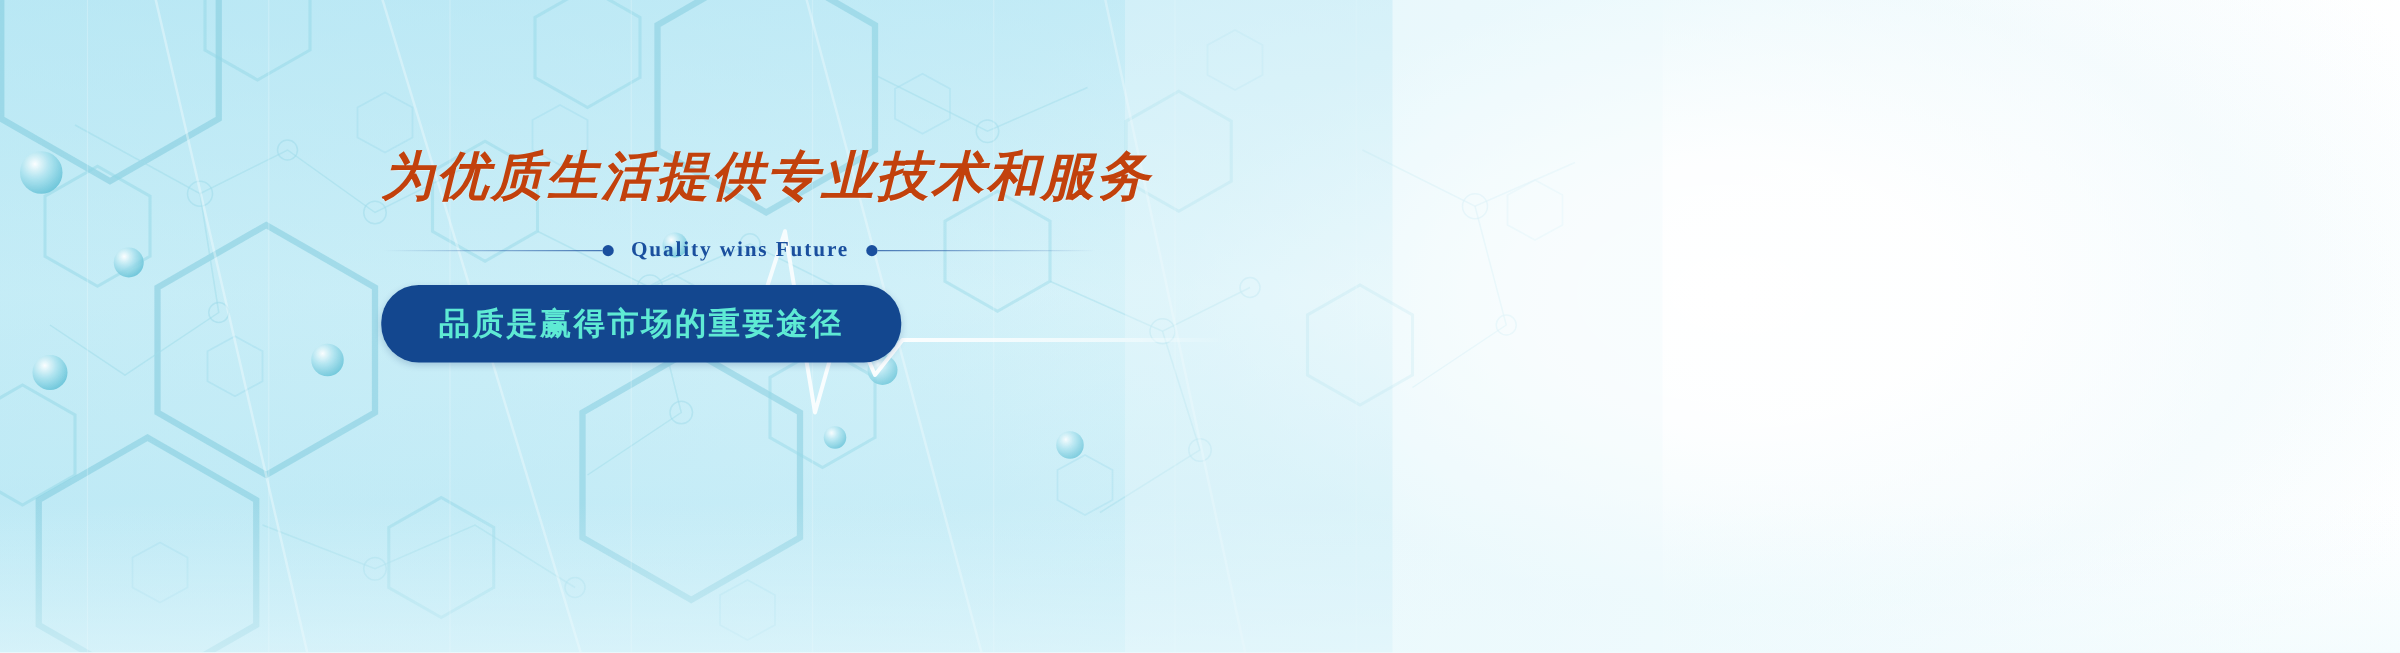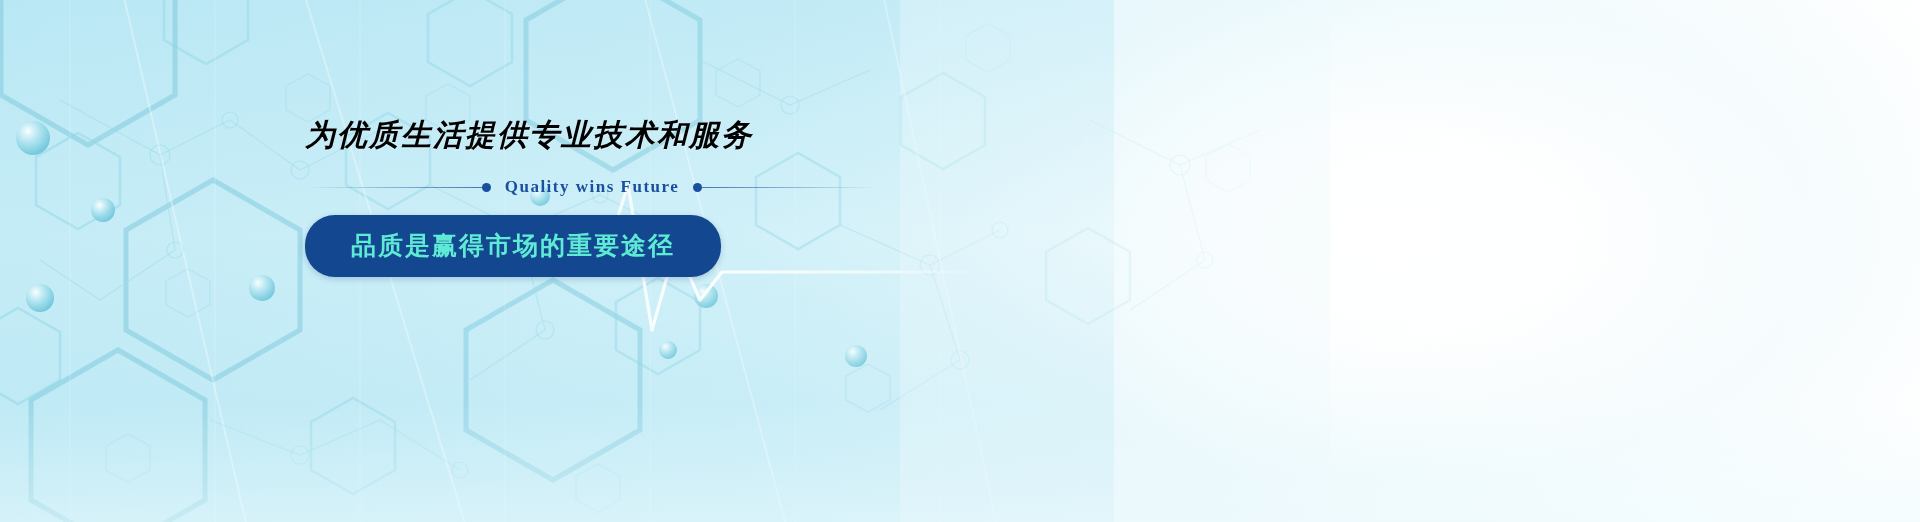--- a/index.html
+++ b/index.html
@@ -40,23 +40,23 @@
     position:absolute;right:0;top:0;width:1020px;height:522px;
   }
   .photo svg{display:block;width:100%;height:100%;}
 
   
   .content{
     position:absolute;left:305px;top:118px;width:620px;
   }
   .headline{
     font-family:"Liberation Sans","DejaVu Sans",sans-serif;
-    font-size:30px;font-weight:bold;font-style:italic;
+    font-size:42px;font-weight:bold;font-style:italic;
     letter-spacing:2px;
-    color:#000000;
+    color:#c2410c;
     white-space:nowrap;
     line-height:1.1;
     text-shadow:0 1px 0 rgba(255,255,255,.35);
   }
   .divider{
     display:flex;align-items:center;
     margin-top:26px;margin-left:2px;
     width:570px;
   }
   .divider .rule{

